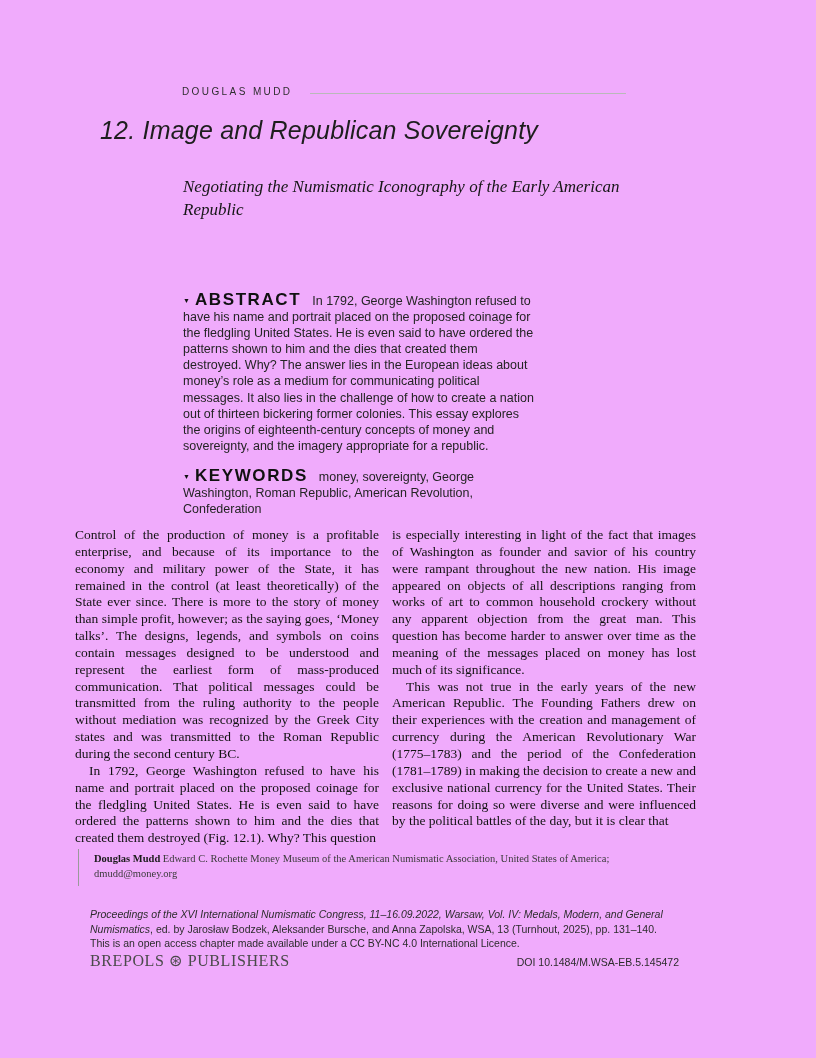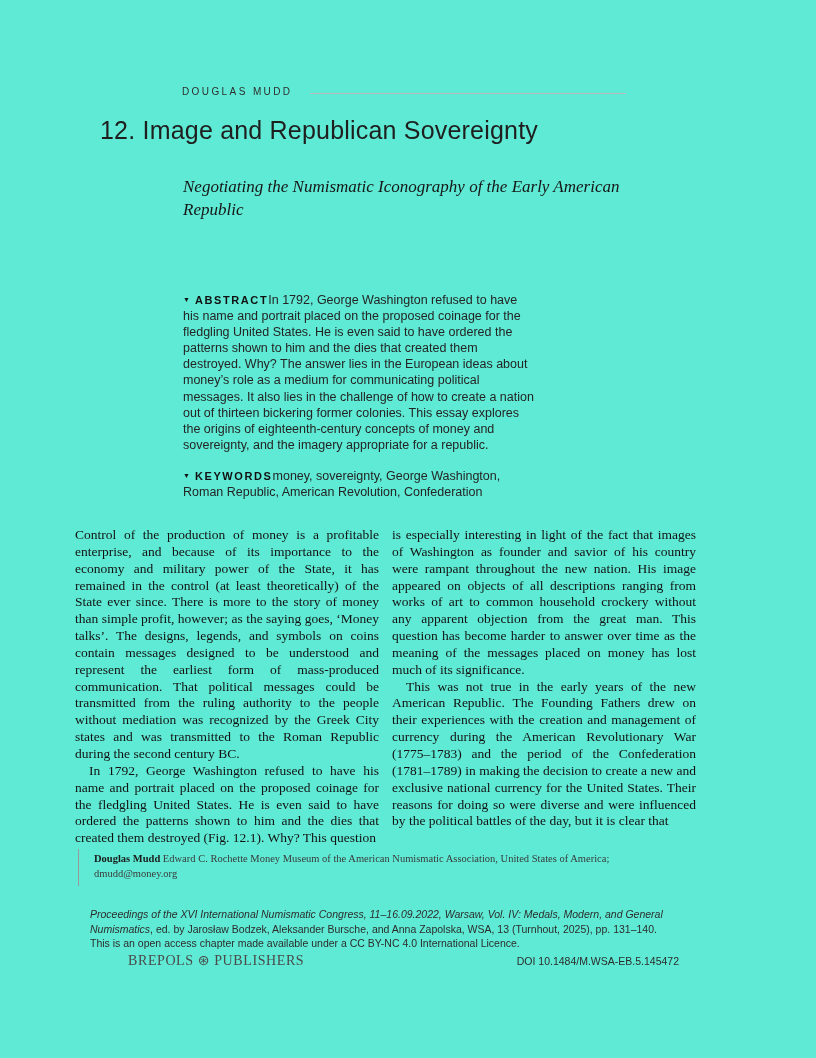--- a/index.html
+++ b/index.html
@@ -1,21 +1,21 @@
 <!DOCTYPE html>
 <html><head>
 <meta charset="utf-8">
 <style>
   * { margin: 0; padding: 0; box-sizing: border-box; }
   html, body { background: #e8e8e8; }
   .page {
     position: relative;
     width: 816px;
     height: 1058px;
-    background: #5eead4;
+    background: #f0abfc;
     margin: 0 auto;
     overflow: hidden;
     font-family: "Liberation Sans", sans-serif;
     color: #1a1a1a;
   }
 
   
   .running-head {
     position: absolute;
     left: 182px;
@@ -37,20 +37,21 @@
   
   .chapter-title {
     position: absolute;
     left: 100px;
     top: 116px;
     font-family: "Liberation Sans", sans-serif;
     font-size: 25px;
     font-weight: 300;
     color: #1e1e1e;
     letter-spacing: 0.2px;
+    font-style: italic;
   }
   .chapter-subtitle {
     position: absolute;
     left: 183px;
     top: 176px;
     width: 445px;
     font-family: Liberation Serif, serif;
     font-style: italic;
     font-size: 17px;
     line-height: 1.33;
@@ -79,24 +80,24 @@
     color: #242424;
   }
   .block-marker {
     font-size: 7px;
     vertical-align: 2px;
     margin-right: 5px;
     color: #111;
   }
   .block-label {
     font-weight: bold;
-    font-size: 11px;
+    font-size: 17px;
     letter-spacing: 1.6px;
     color: #111;
-    margin-right: 0;
+    margin-right: 11px;
   }
 
   
   .body-column {
     position: absolute;
     top: 527px;
     width: 304px;
     font-family: "Liberation Serif", serif;
     font-size: 13.5px;
     line-height: 16.85px;
@@ -141,24 +142,23 @@
   }
   .imprint .italic { font-style: italic; }
   .publisher-row {
     display: flex;
     justify-content: space-between;
     align-items: baseline;
     margin-top: 3px;
   }
   .publisher-logo {
     font-family: "Liberation Serif", serif;
-    font-size: 14px;
+    font-size: 16px;
     letter-spacing: 0.6px;
     color: #4a4a4a;
-    margin-left: 38px;
   }
   .doi { color: #2c2c2c; }
 </style>
 </head>
 <body>
 
 <div class="page">
 
   <div class="running-head">DOUGLAS MUDD</div>
   <div class="header-rule"></div>

